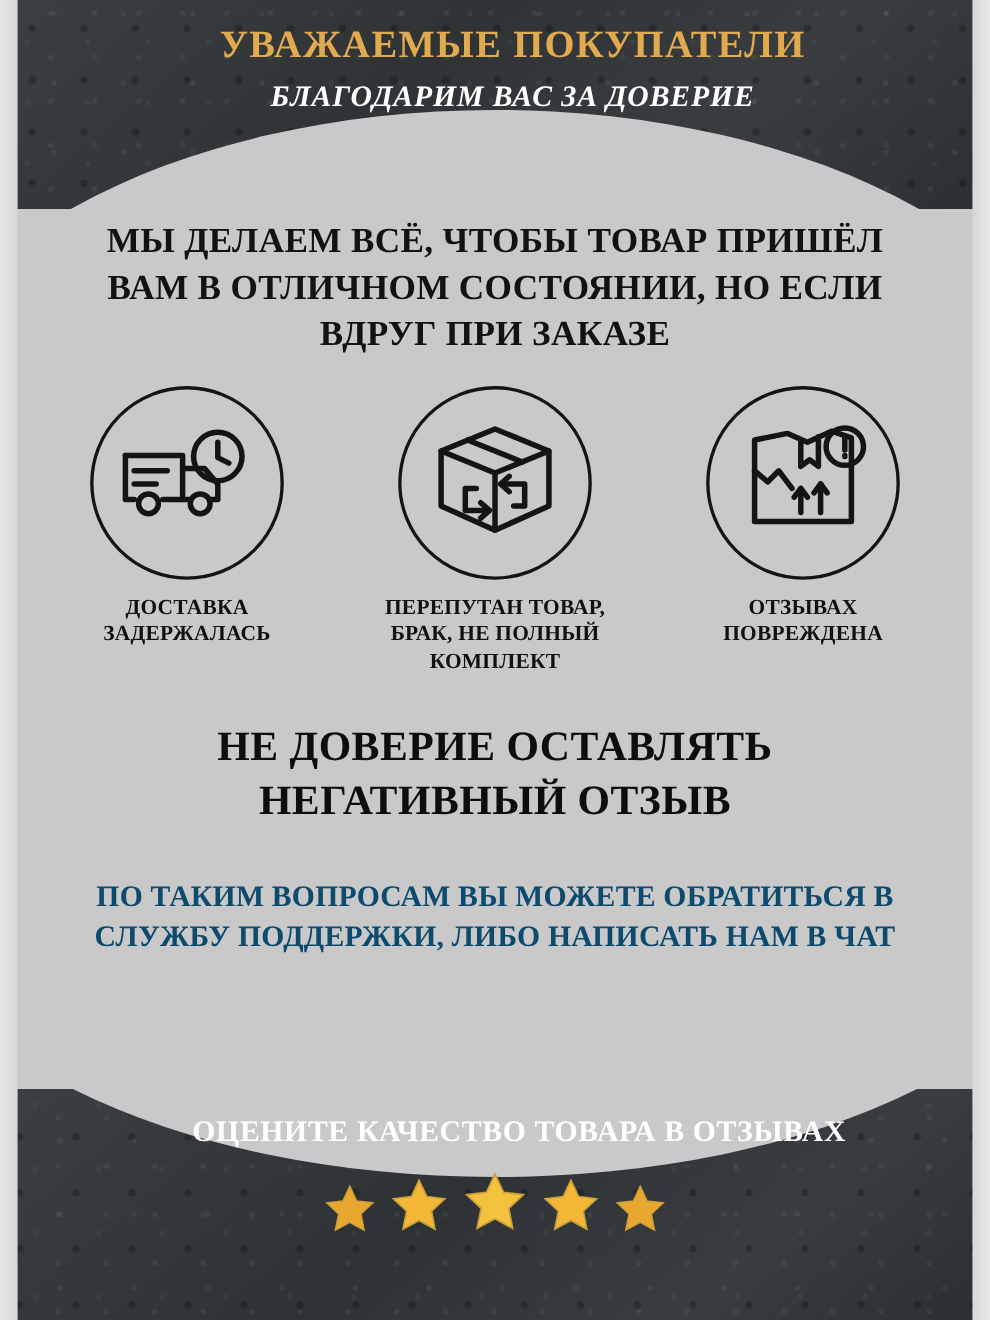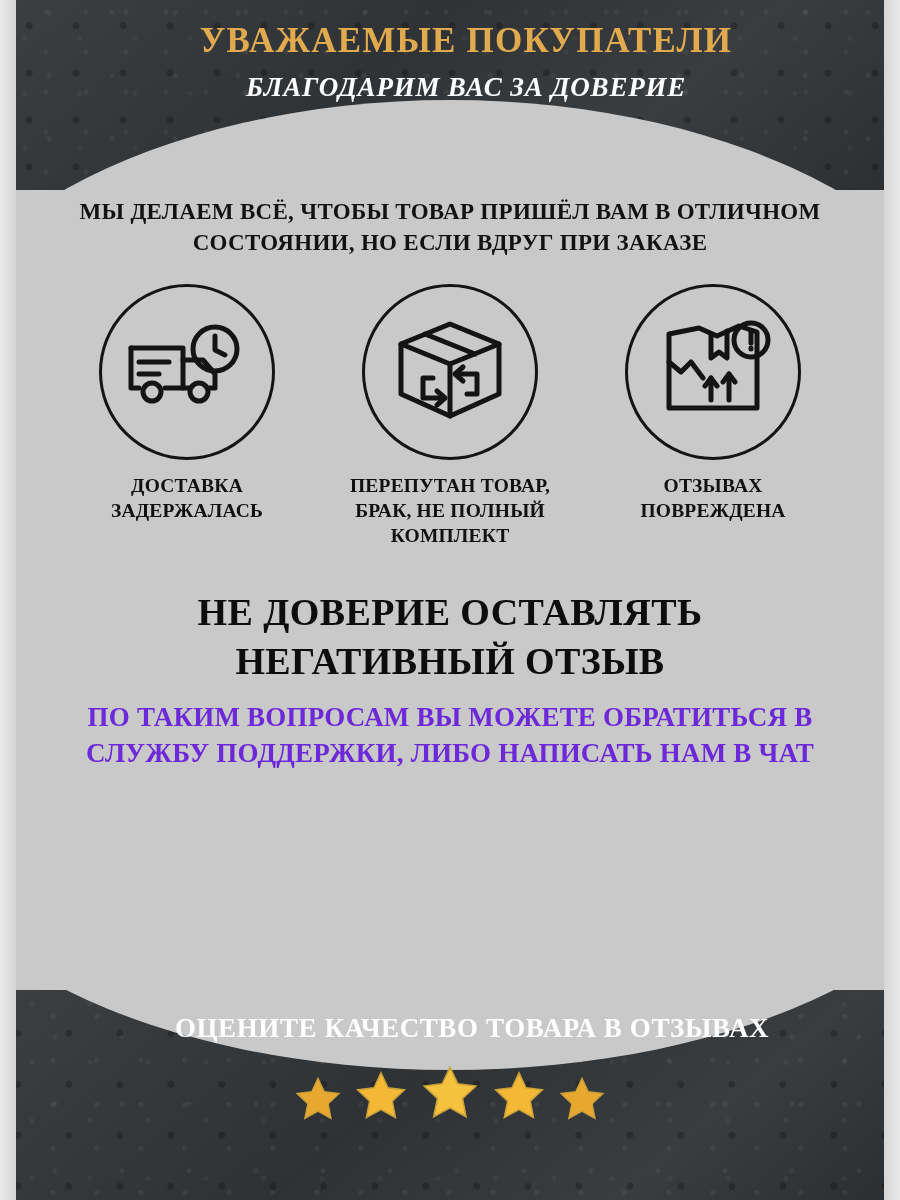--- a/index.html
+++ b/index.html
@@ -78,33 +78,33 @@
   
   .mid {
     position: absolute;
     top: 190px; left: 0;
     width: 900px;
     text-align: center;
   }
   .intro {
     margin: 7px auto 0;
     width: 760px;
-    font-size: 23px;
+    font-size: 32px;
     font-weight: bold;
     color: #121212;
     line-height: 1.33;
     letter-spacing: 0.3px;
   }
 
   
   .icons {
     margin-top: 26px;
     display: flex;
     justify-content: center;
-    gap: 48px;
+    gap: 65px;
   }
   .icon-col { width: 215px; }
   .circle {
     width: 176px; height: 176px;
     margin: 0 auto;
     border: 3.5px solid #141414;
     border-radius: 50%;
     display: flex; align-items: center; justify-content: center;
     background: transparent;
   }
@@ -121,25 +121,25 @@
   .big {
     margin: 40px auto 0;
     width: 720px;
     font-size: 38px;
     font-weight: bold;
     color: #0d0d0d;
     line-height: 1.28;
     letter-spacing: 0.4px;
   }
   .sub {
-    margin: 14px auto 0;
+    margin: 46px auto 0;
     width: 790px;
     font-size: 27px;
     font-weight: bold;
-    color: #6d28d9;
+    color: #0c4a6e;
     line-height: 1.33;
     letter-spacing: 0.2px;
   }
 
   
   .bottom-band {
     position: absolute;
     left: 0; bottom: 0;
     width: 900px; height: 210px;
     background:

